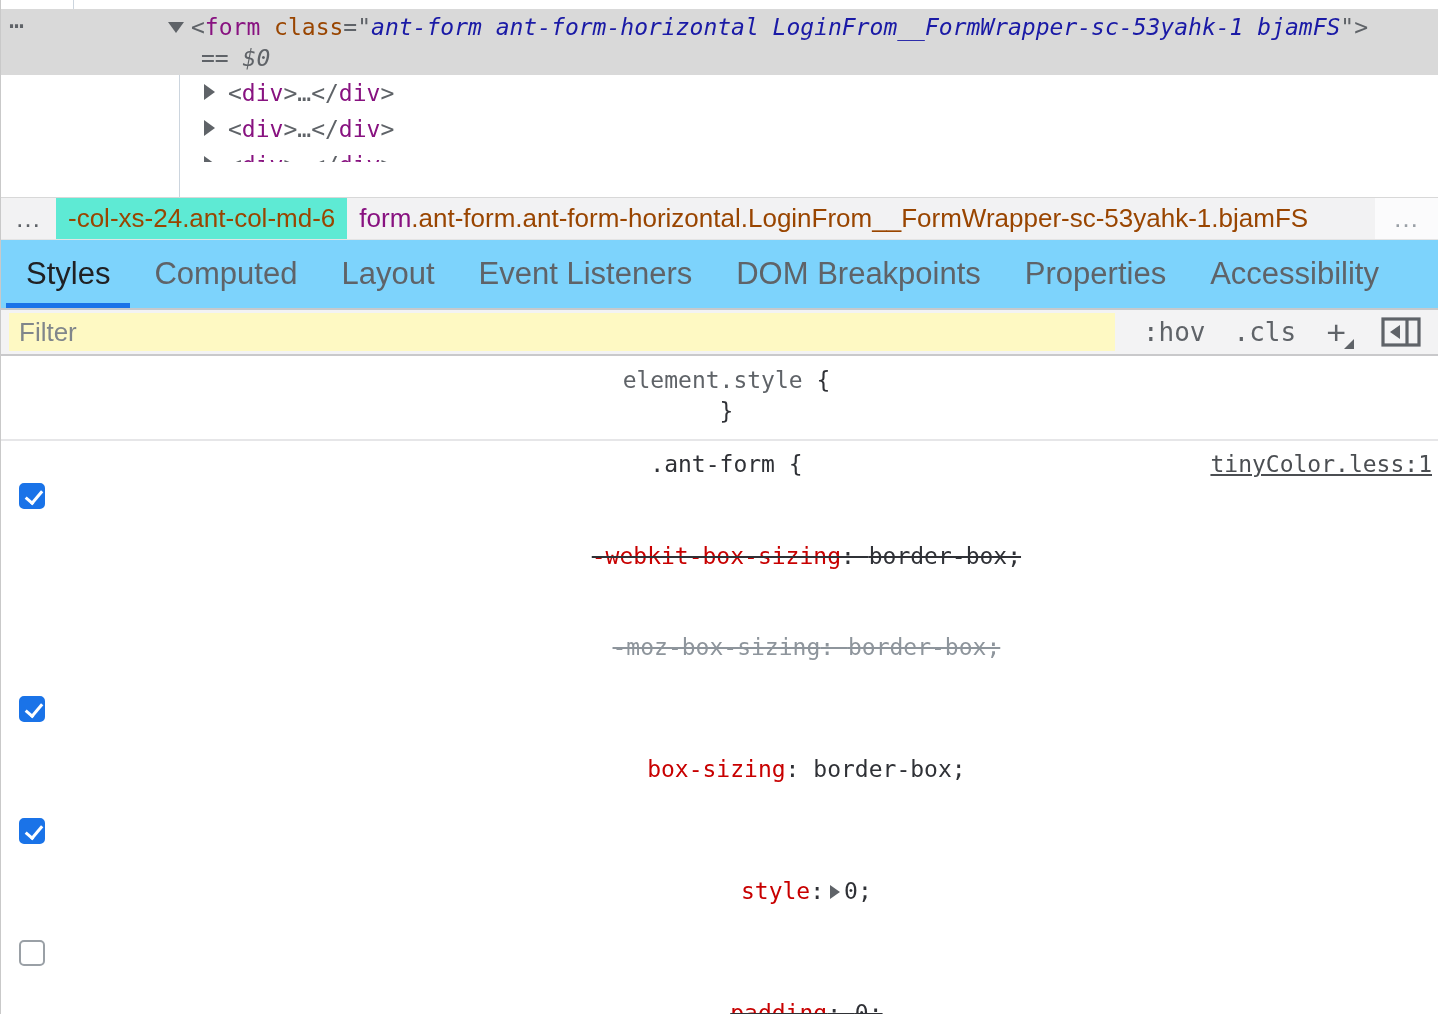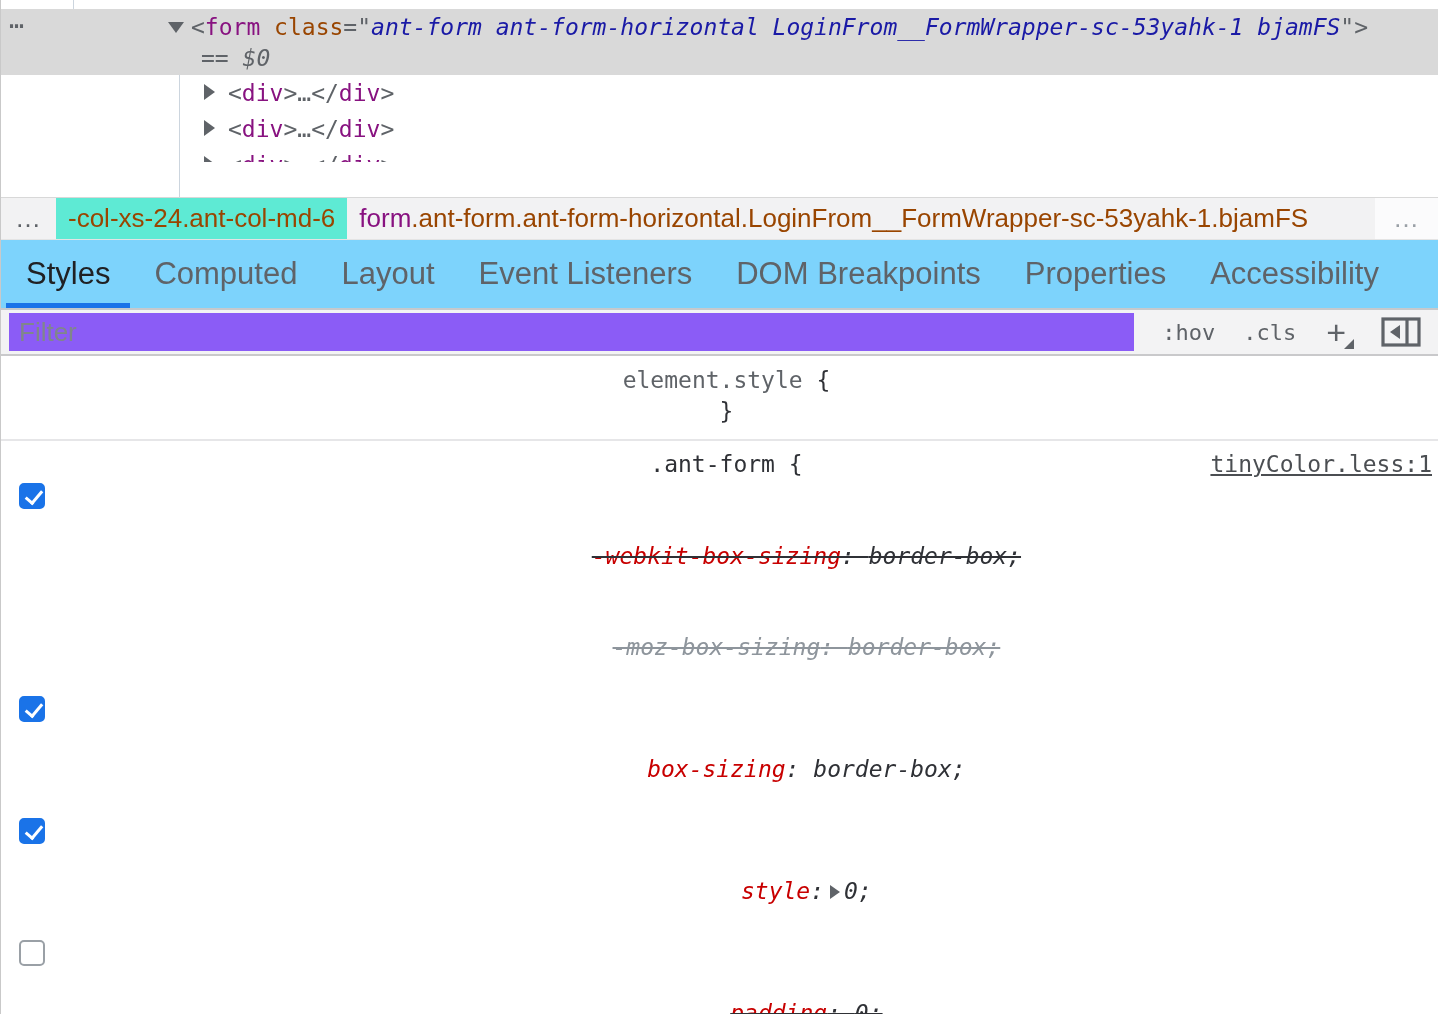--- a/index.html
+++ b/index.html
@@ -50,39 +50,39 @@
   .tabbar{ display:flex; align-items:stretch; height:70px; background:#7dd3fc;
            border-bottom:2px solid #c6c9cc; font-size:31px; color:#5f6368; }
   .tab{ position:relative; display:flex; align-items:center; padding:0 22px; cursor:default; }
   .tab:first-child{ margin-left:3px; }
   .tab.active{ color:#202124; }
   .tab.active::after{ content:""; position:absolute; left:2px; right:2px; bottom:0; height:5px; background:#1a73e8; }
 
   
   .filterbar{ display:flex; align-items:center; height:46px; background:#f3f3f4;
               border-bottom:2px solid #c9c9cb; padding:0 16px 0 8px; }
-  .filter-input{ width:1128px; height:38px; border:none; outline:none; background:#8b5cf6;
+  .filter-input{ width:1128px; height:38px; border:none; outline:none; background:#fef9c3;
                  font-family:"Liberation Sans", sans-serif; font-size:26px; color:#202124; padding:0 10px; }
   .filter-input::placeholder{ color:#80868b; }
-  .fb-btn{ font-family:"DejaVu Sans Mono", monospace; font-size:22px; color:#5f6368; margin-left:28px; }
+  .fb-btn{ font-family:"DejaVu Sans Mono", monospace; font-size:26px; color:#5f6368; margin-left:28px; }
   .fb-plus{ position:relative; font-size:34px; line-height:30px; color:#5f6368; margin-left:30px; font-family:"Liberation Sans",sans-serif;}
   .fb-plus::after{ content:""; position:absolute; right:-8px; bottom:-2px; width:0; height:0;
                    border-left:10px solid transparent; border-bottom:10px solid #5f6368; }
   .fb-dock{ margin-left:34px; display:flex; align-items:center; }
 
   
   .styles-pane{ position:relative; background:#fff; font-family:"DejaVu Sans Mono", monospace;
                 font-size:23px; color:#2f3136; }
   .sep{ height:2px; background:#e6e6e8; }
   .rule{ position:relative;text-align:center; }
   .rule-line{ position:relative; line-height:30.5px; padding-left:14px; white-space:pre; }
   .sel-gray{ color:#5f6368; }
   .src-link{ position:absolute; right:6px; top:0; line-height:30.5px; color:#4b4e52; }
   .underline{ text-decoration:underline; }
-  .prow{ position:relative; line-height:30.5px; padding-left:63px; white-space:pre;font-style:italic; }
+  .prow{ position:relative; line-height:30.5px; padding-left:63px; white-space:pre; }
   .pname{ color:#c80000; }
   .pval{ color:#2f3136; }
   .strike{ text-decoration:line-through; }
   .inactive, .inactive .pname, .inactive .pval{ color:#8e959c; }
   .cb{ position:absolute; left:18px; top:3px; width:26px; height:26px; border-radius:5px;
        border:2px solid #9aa0a6; background:#fff; }
   .cb.checked{ background:#1a73e8; border-color:#1a73e8; }
   .cb.checked::after{ content:""; position:absolute; left:8px; top:2px; width:7px; height:14px;
        border:solid #fff; border-width:0 3px 3px 0; transform:rotate(40deg); }
   .exp{ display:inline-block; width:0; height:0; border-left:10px solid #5f6368;

